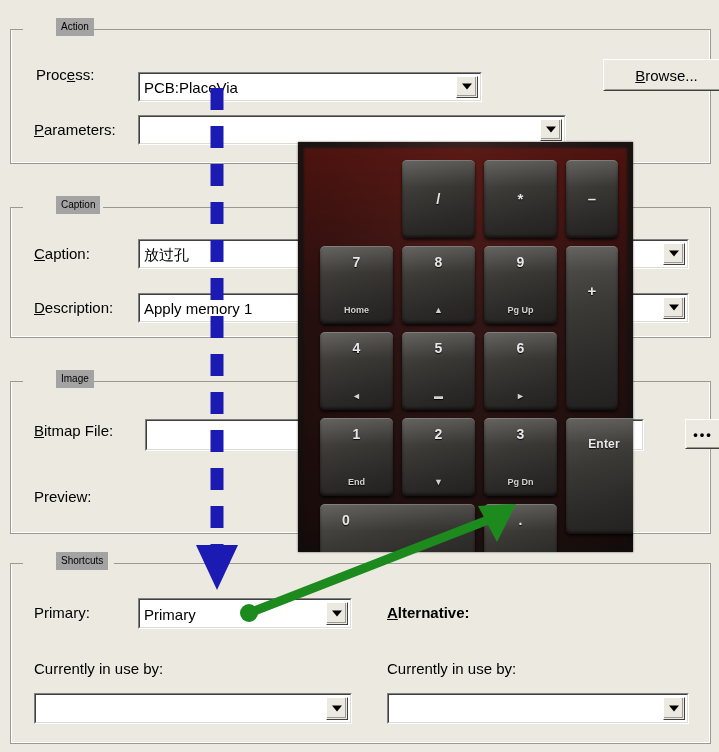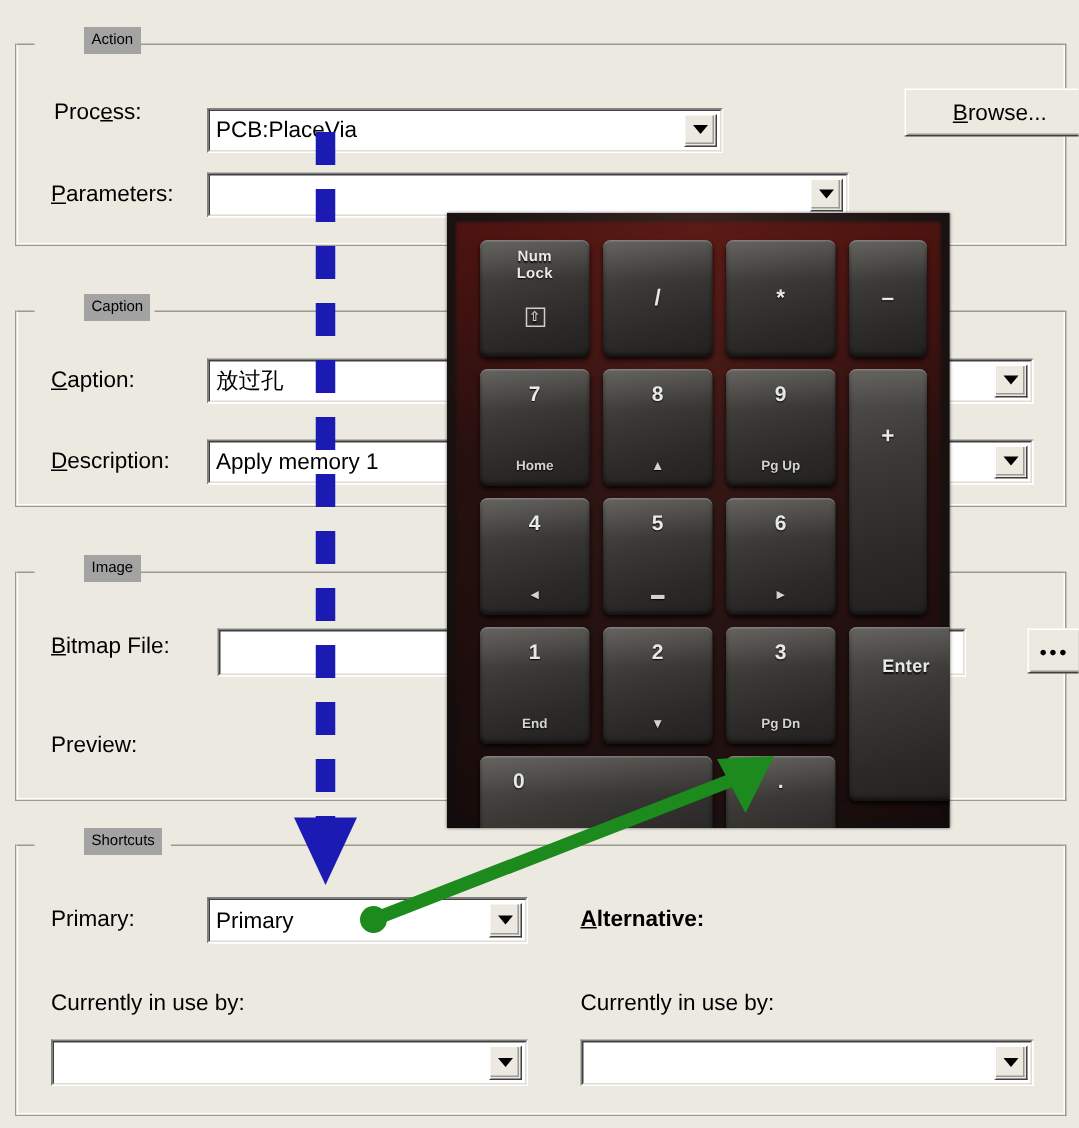--- a/index.html
+++ b/index.html
@@ -261,25 +261,20 @@
       <div class="combo-btn">
         <span class="caret"></span>
       </div>
     </div>
   </div>
 
   <div id="numpad">
     <div class="bezel"></div>
     <div class="redglow"></div>
 
-    <div class="key numlock" style="left:22px;top:18px;width:73px;height:78px;">
-      <div class="top"></div>
-      <div class="maj">Num<br>Lock</div>
-      <div class="min">⇧</div>
-    </div>
     <div class="key tallsym" style="left:104px;top:18px;width:73px;height:78px;">
       <div class="top"></div>
         <div class="maj">/</div>
     </div>
     <div class="key tallsym" style="left:186px;top:18px;width:73px;height:78px;">
       <div class="top"></div>
         <div class="maj">*</div>
     </div>
     <div class="key tallsym" style="left:268px;top:18px;width:52px;height:78px;">
       <div class="top"></div>

